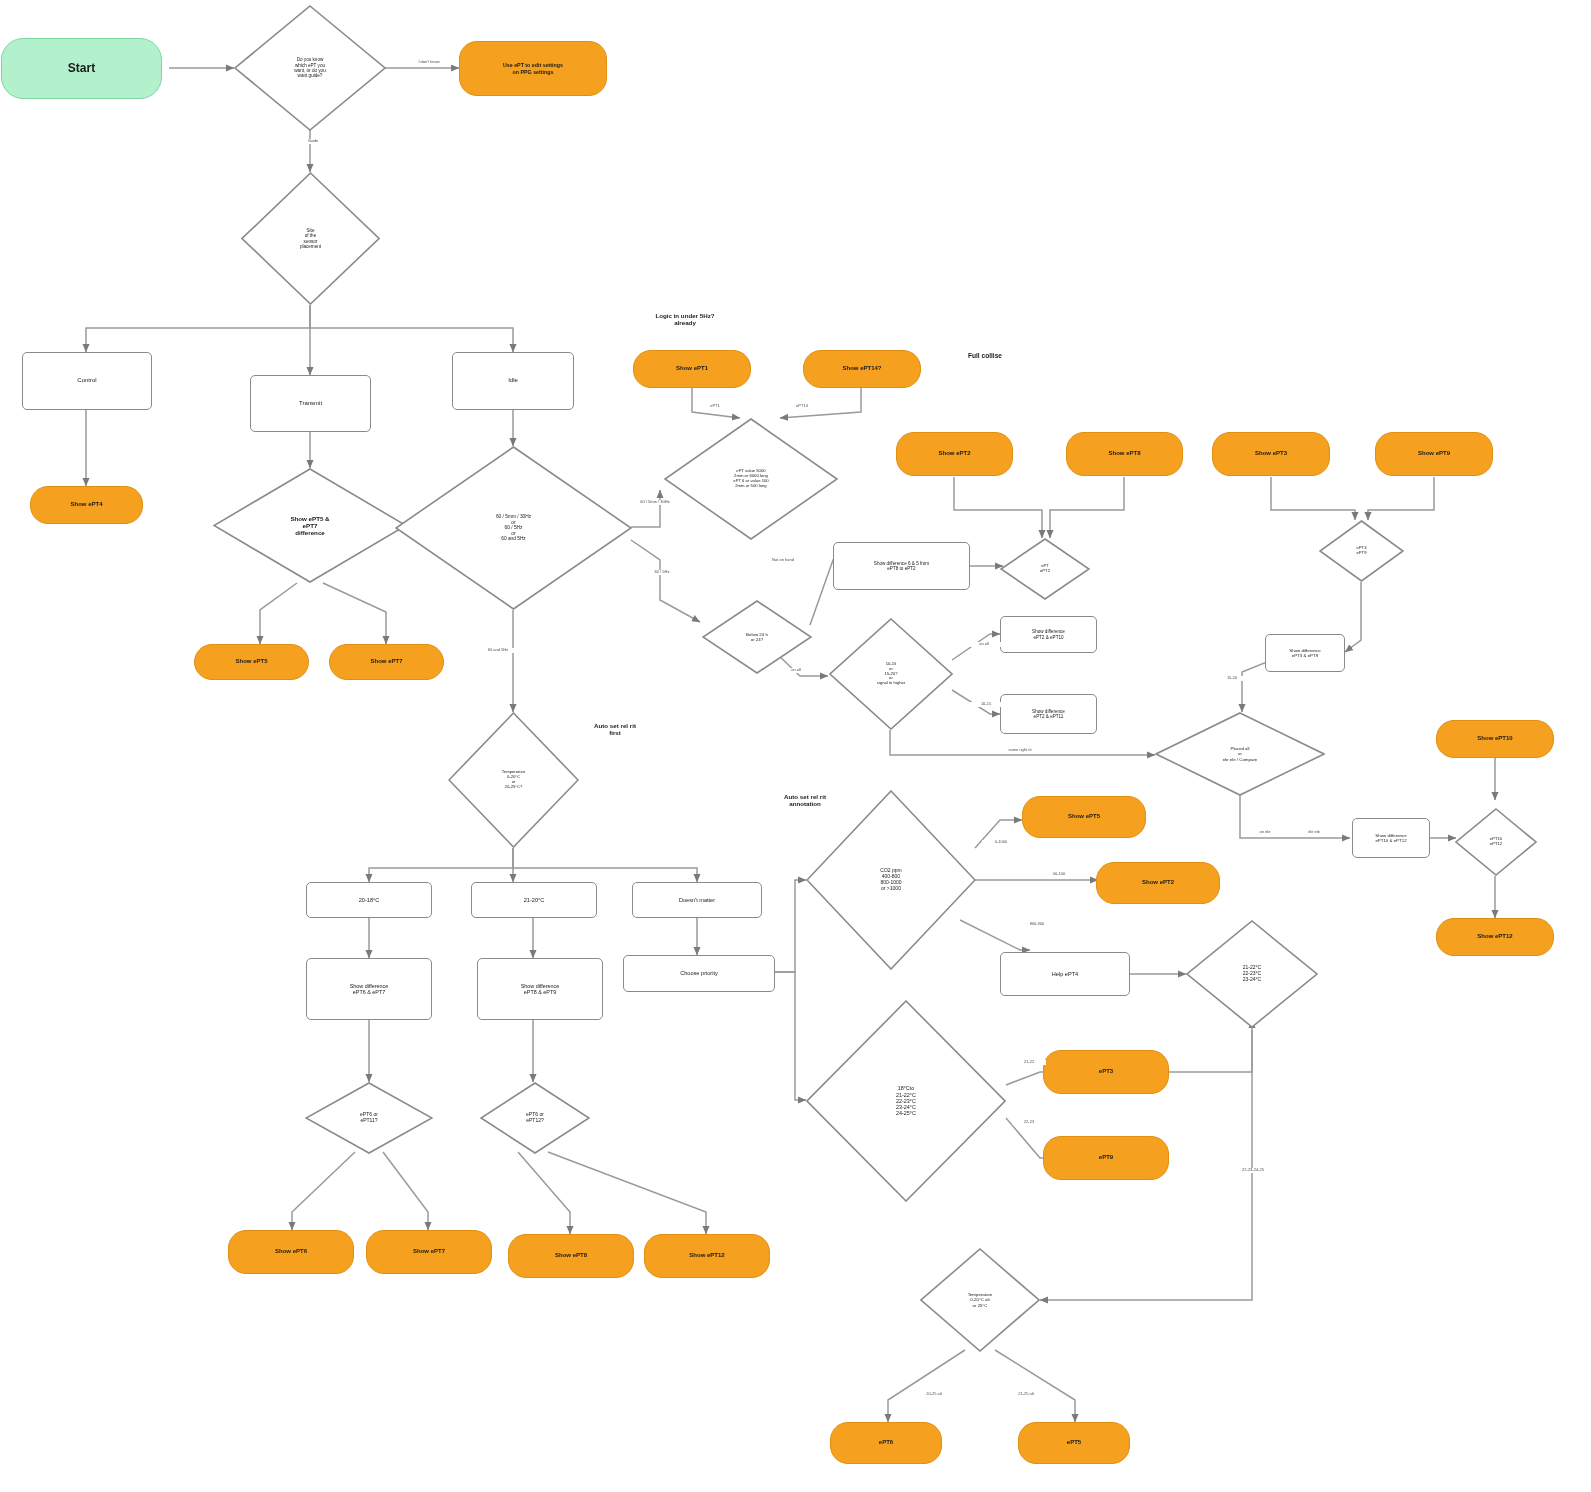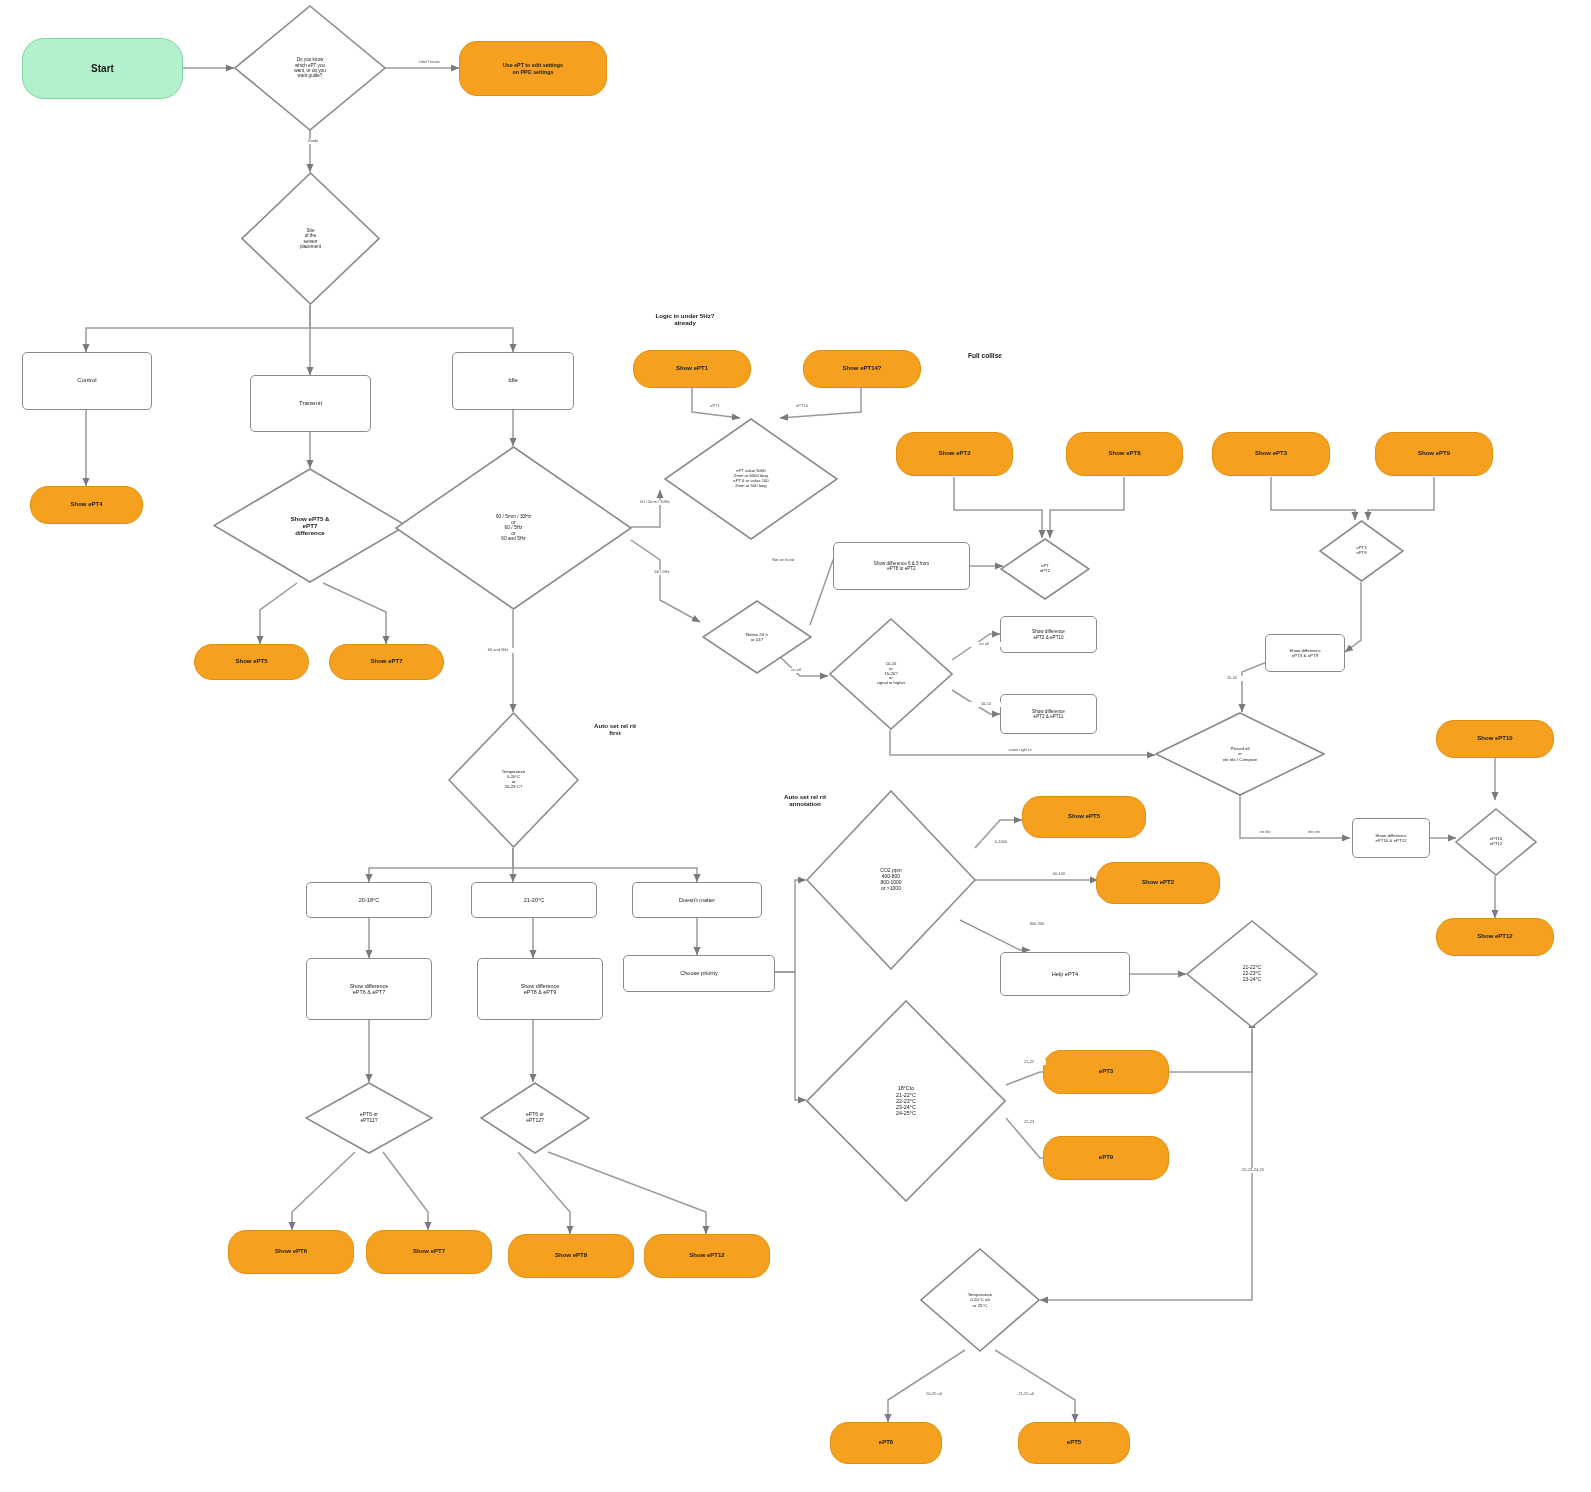--- a/index.html
+++ b/index.html
@@ -202,21 +202,21 @@
 
       <path d="M1168,1072 L1252,1072 L1252,1020"></path>
 
       <path d="M1252,1030 L1252,1300 L1040,1300"></path>
 
       <path d="M965,1350 L888,1400 L888,1422"></path>
       <path d="M995,1350 L1075,1400 L1075,1422"></path>
     </g>
   </svg>
 
-  <div class="node n-start" style="left:22px; top:38px; width:161px; height:61px; font-size:10px;">Start</div>
+  <div class="node n-start" style="left:1px; top:38px; width:161px; height:61px; font-size:12px;">Start</div>
 
   <div class="n-dec-wrap" style="left:234px; top:5px; width:152px; height:126px;">
     <svg viewBox="0 0 152 126" preserveAspectRatio="none">
         <polygon points="76,1 151,63 76,125 1,63" fill="#ffffff" stroke="#8a8a8a" stroke-width="1.6"></polygon>
       </svg>
     <div class="n-dec-label" style="font-size:4.6px;">Do you know
 which ePT you
 want, or do you
 want guide?</div>
   </div>

